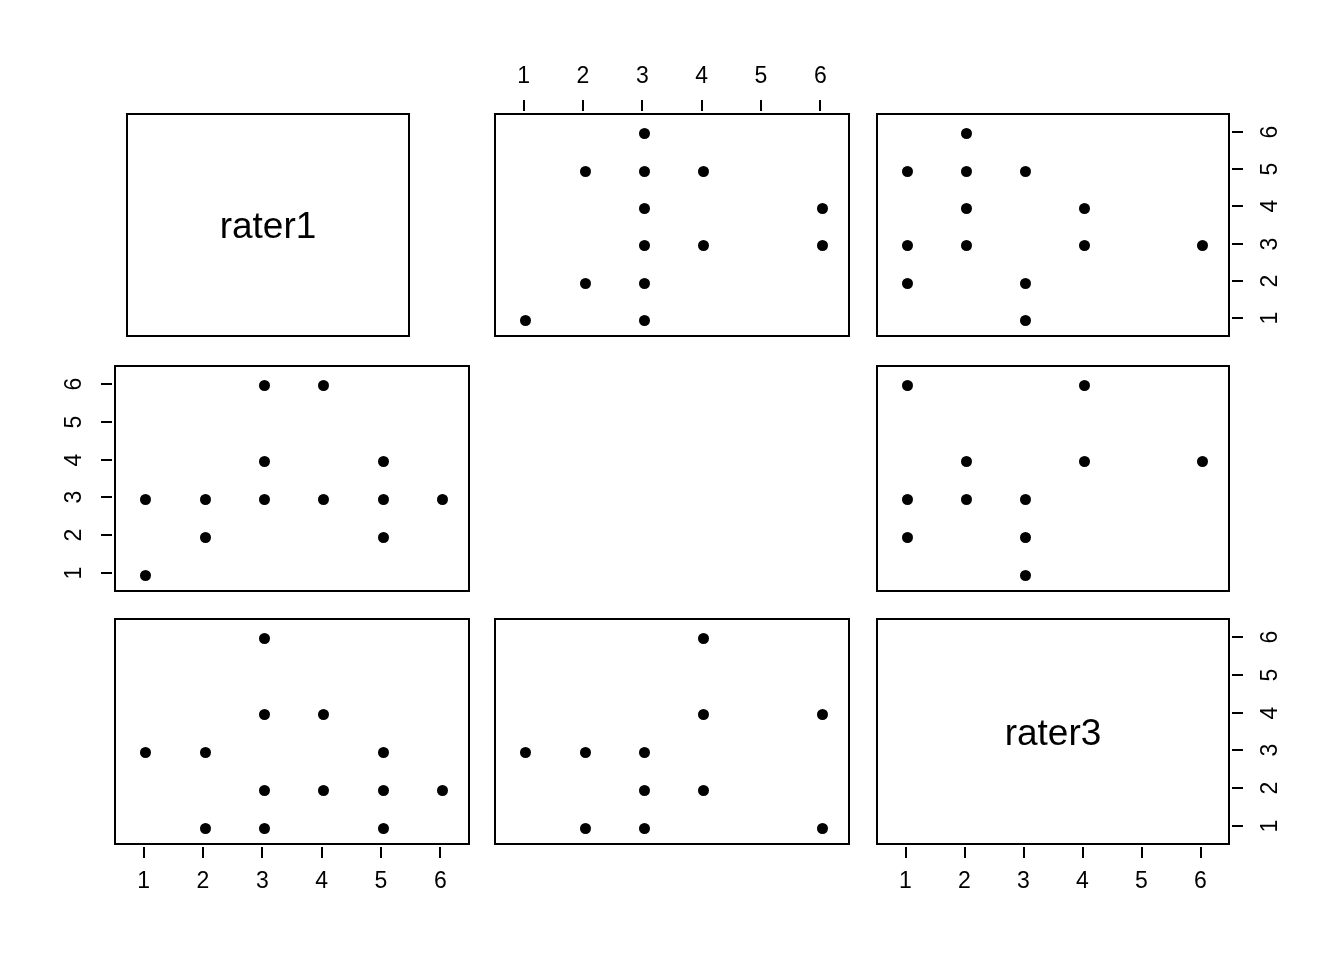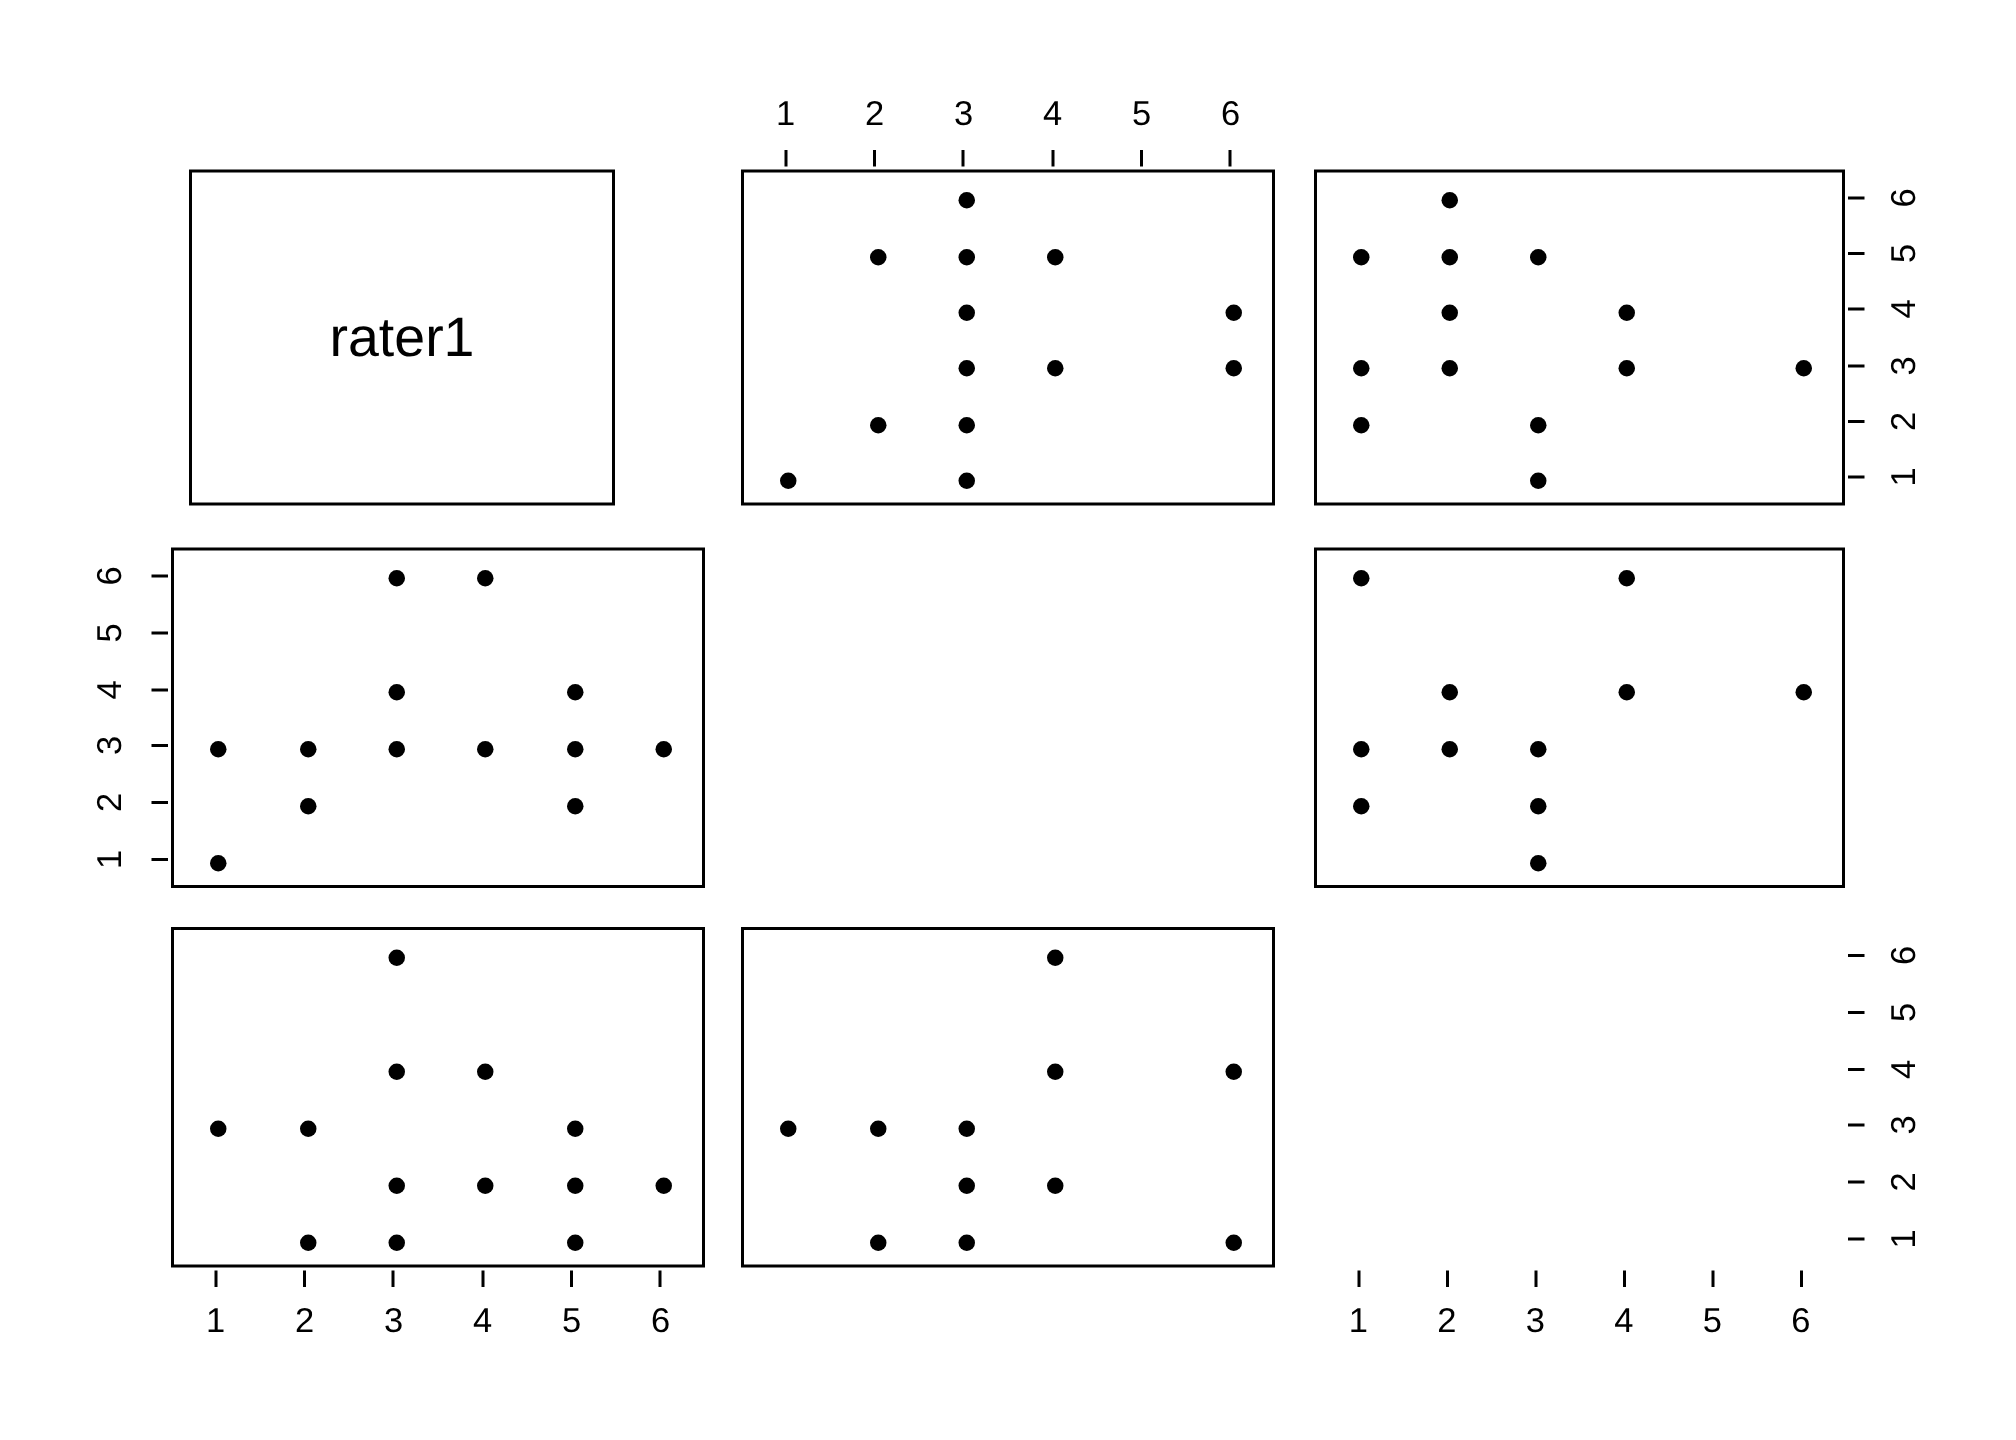--- a/index.html
+++ b/index.html
@@ -163,20 +163,23 @@
       <div class="dot" style="left: 326.333px; top: 94.5833px;"></div>
       <div class="dot" style="left: 29.6667px; top: 132.417px;"></div>
       <div class="dot" style="left: 89px; top: 132.417px;"></div>
       <div class="dot" style="left: 148.333px; top: 132.417px;"></div>
       <div class="dot" style="left: 148.333px; top: 170.25px;"></div>
       <div class="dot" style="left: 207.667px; top: 170.25px;"></div>
       <div class="dot" style="left: 89px; top: 208.083px;"></div>
       <div class="dot" style="left: 148.333px; top: 208.083px;"></div>
       <div class="dot" style="left: 326.333px; top: 208.083px;"></div>
     </div>
+    <div class="panel" style="left: 876px; top: 618px; width: 354px; height: 227px;">
+      <div class="diag-label">rater3</div>
+    </div>
     <div class="axis-group">
       <div class="tick tick-x" style="left: 522.667px; top: 100px;"></div>
       <div class="ticklabel ticklabel-x" style="left: 523.667px; top: 64px;">1</div>
       <div class="tick tick-x" style="left: 582px; top: 100px;"></div>
       <div class="ticklabel ticklabel-x" style="left: 583px; top: 64px;">2</div>
       <div class="tick tick-x" style="left: 641.333px; top: 100px;"></div>
       <div class="ticklabel ticklabel-x" style="left: 642.333px; top: 64px;">3</div>
       <div class="tick tick-x" style="left: 700.667px; top: 100px;"></div>
       <div class="ticklabel ticklabel-x" style="left: 701.667px; top: 64px;">4</div>
       <div class="tick tick-x" style="left: 760px; top: 100px;"></div>

